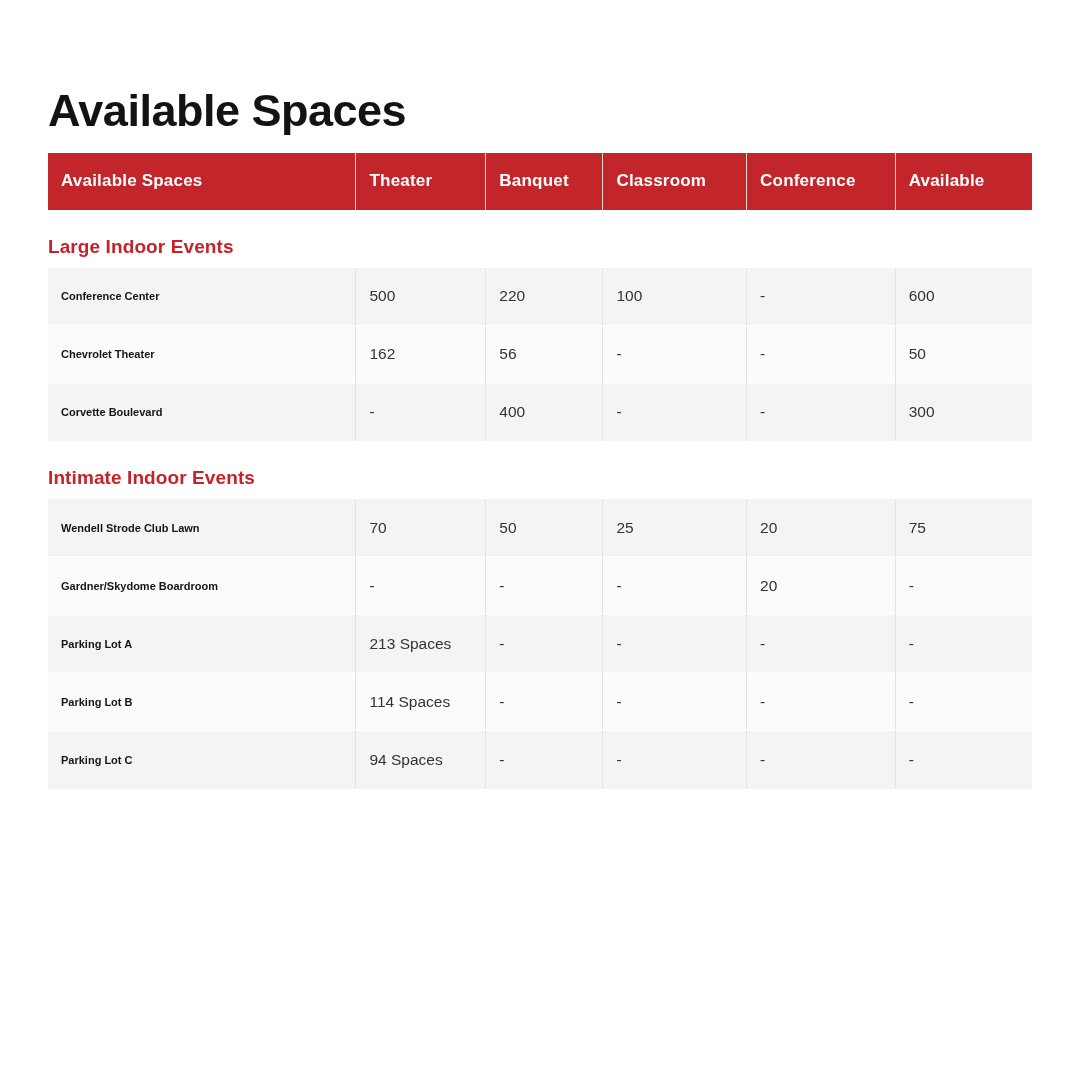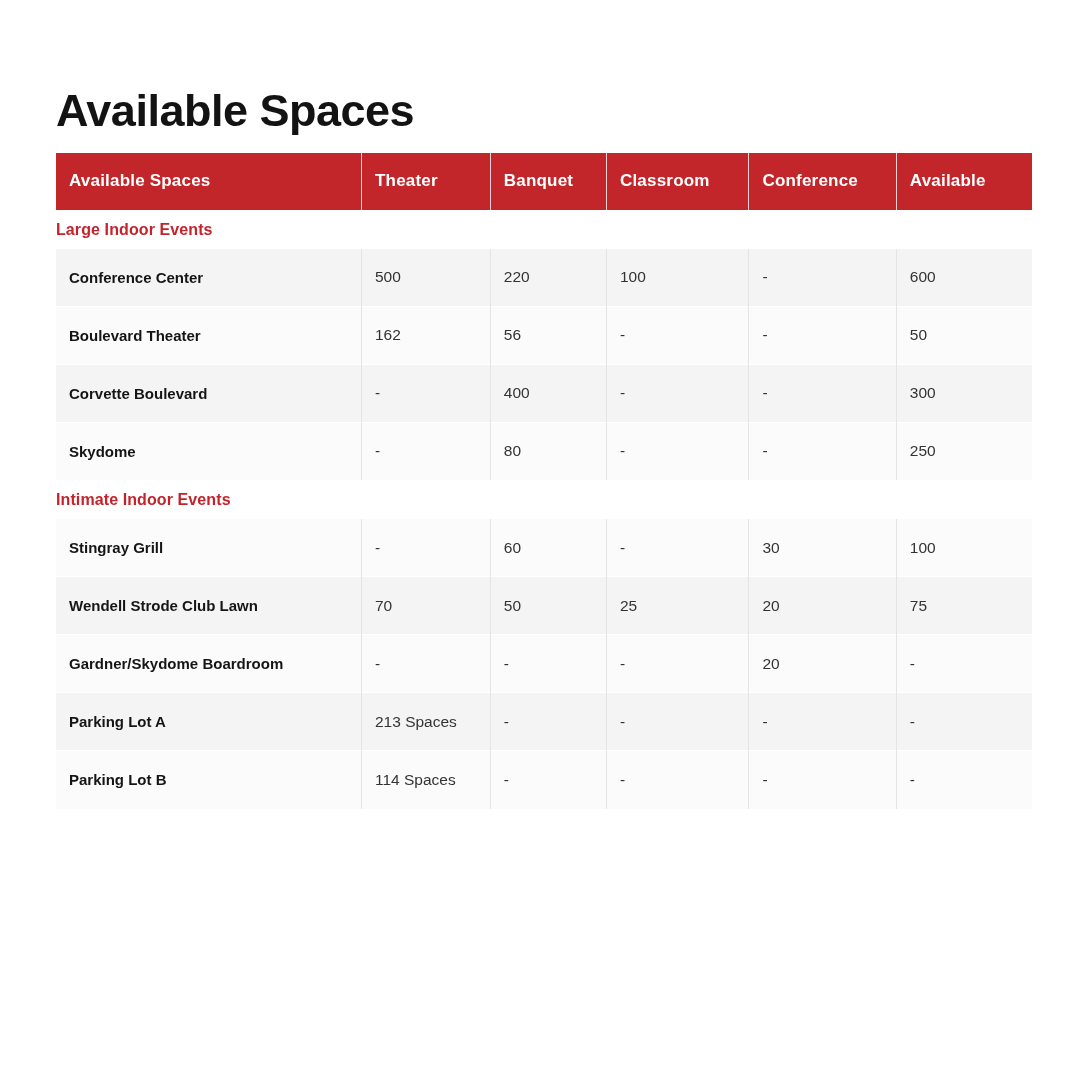--- a/index.html
+++ b/index.html
@@ -14,21 +14,20 @@
   *{box-sizing:border-box;}
   html,body{margin:0;padding:0;}
   body{
     width:1080px;height:1080px;
     background:#ffffff;
     font-family:"Liberation Sans", sans-serif;
     overflow:hidden;
   }
   .page{
     padding:86px 48px 40px 48px;
-    margin-left:8px;
   }
   .page-title{
     margin:0 0 17px 0;
     font-size:45px;
     line-height:1.1;
     font-weight:bold;
     letter-spacing:-0.5px;
     color:#131313;
   }
   table.spaces-table{
@@ -53,32 +52,32 @@
     height:58px;
     vertical-align:middle;
     padding:0 8px 0 13px;
     font-size:15.5px;
     color:var(--value-color);
     border-left:1px solid var(--divider);
   }
   tbody tr td:first-child{
     border-left:none;
     font-weight:bold;
-    font-size:15px;
+    font-size:11px;
     color:var(--name-color);
   }
   tbody tr + tr td{border-top:1px solid #ffffff;}
   tbody tr:nth-child(even){background:var(--stripe-gray);}
   tbody tr:nth-child(odd){background:var(--stripe-white);}
   tbody tr.section-row{background:#ffffff;}
   tbody tr.section-row td{
     border:none;
     height:auto;
-    padding:11px 0 9px 0;
-    font-size:16px;
+    padding:26px 0 9px 0;
+    font-size:19px;
     font-weight:bold;
     letter-spacing:0.1px;
     color:var(--heading-red);
   }
 </style>
 </head>
 <body>
 
 <div class="page">
   <h1 class="page-title">Available Spaces</h1>
@@ -108,53 +107,37 @@
         </tr>
         <tr>
           <td>Conference Center</td>
           <td>500</td>
           <td>220</td>
           <td>100</td>
           <td>-</td>
           <td>600</td>
         </tr>
         <tr>
-          <td>Boulevard Theater</td>
+          <td>Chevrolet Theater</td>
           <td>162</td>
           <td>56</td>
           <td>-</td>
           <td>-</td>
           <td>50</td>
         </tr>
         <tr>
           <td>Corvette Boulevard</td>
           <td>-</td>
           <td>400</td>
           <td>-</td>
           <td>-</td>
           <td>300</td>
         </tr>
-        <tr>
-          <td>Skydome</td>
-          <td>-</td>
-          <td>80</td>
-          <td>-</td>
-          <td>-</td>
-          <td>250</td>
-        </tr>
         <tr class="section-row">
           <td colspan="6">Intimate Indoor Events</td>
-        </tr>
-        <tr>
-          <td>Stingray Grill</td>
-          <td>-</td>
-          <td>60</td>
-          <td>-</td>
-          <td>30</td>
-          <td>100</td>
         </tr>
         <tr>
           <td>Wendell Strode Club Lawn</td>
           <td>70</td>
           <td>50</td>
           <td>25</td>
           <td>20</td>
           <td>75</td>
         </tr>
         <tr>
@@ -174,15 +157,23 @@
           <td>-</td>
         </tr>
         <tr>
           <td>Parking Lot B</td>
           <td>114 Spaces</td>
           <td>-</td>
           <td>-</td>
           <td>-</td>
           <td>-</td>
         </tr>
+        <tr>
+          <td>Parking Lot C</td>
+          <td>94 Spaces</td>
+          <td>-</td>
+          <td>-</td>
+          <td>-</td>
+          <td>-</td>
+        </tr>
       </tbody>
   </table>
 </div>
 
 </body></html>

